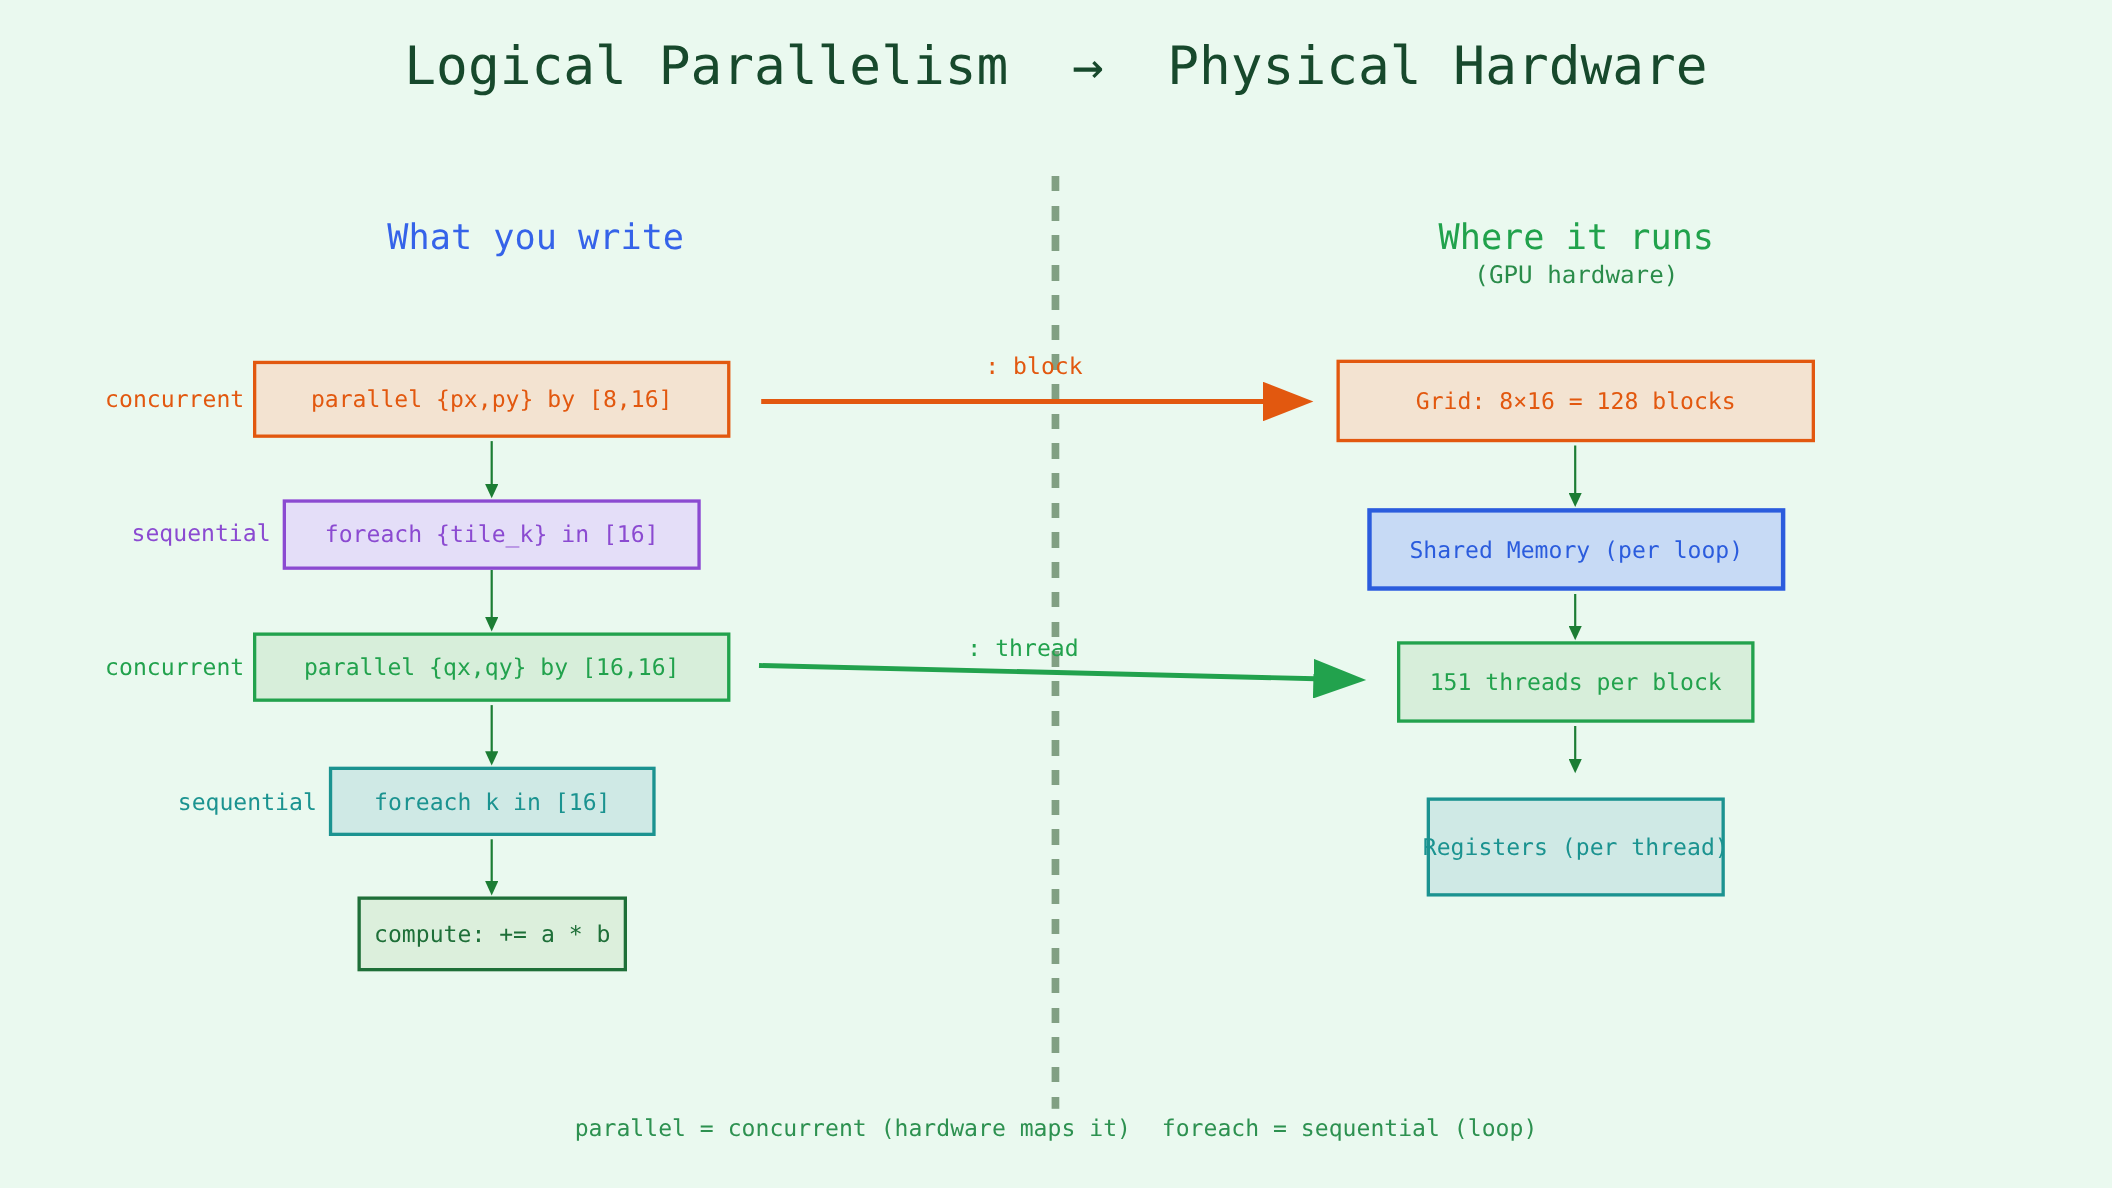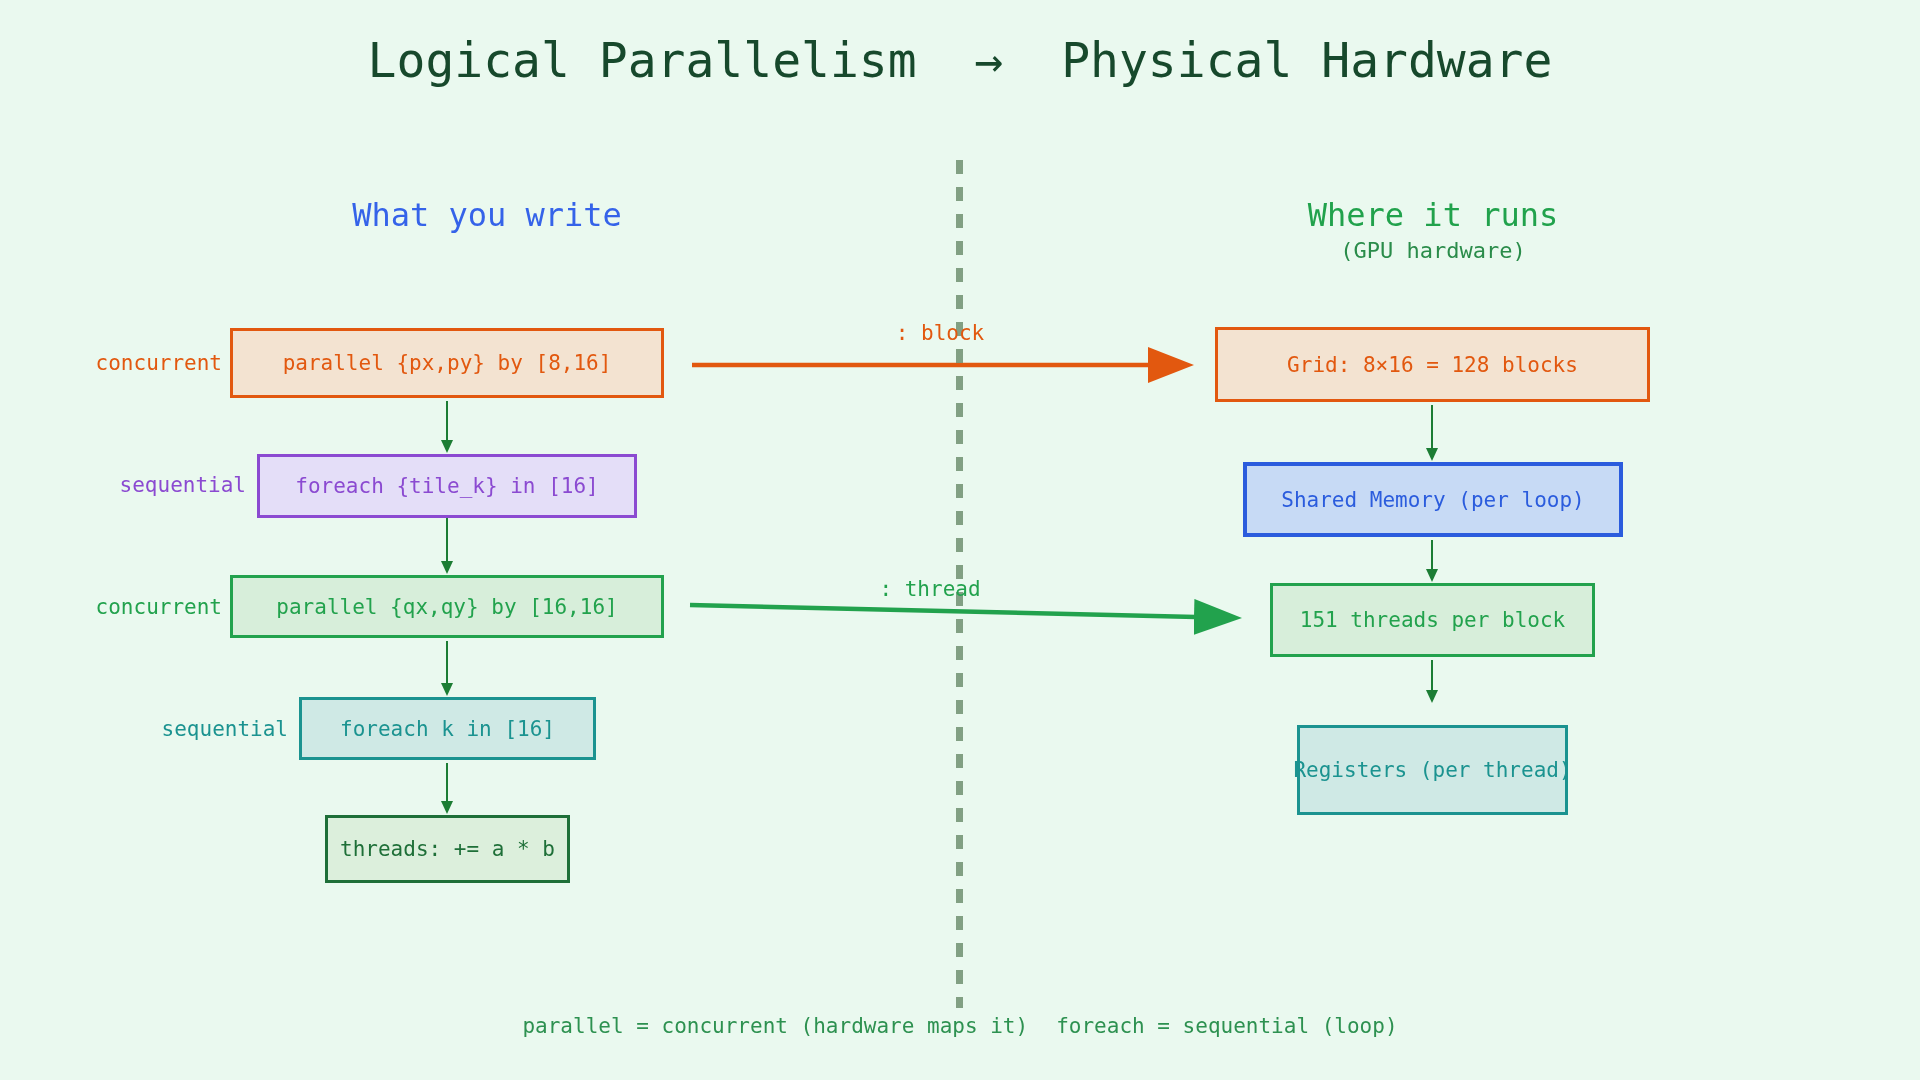--- a/index.html
+++ b/index.html
@@ -124,21 +124,21 @@
 
   <div class="annotation" id="ann-1">concurrent</div>
   <div class="annotation" id="ann-2">sequential</div>
   <div class="annotation" id="ann-3">concurrent</div>
   <div class="annotation" id="ann-4">sequential</div>
 
   <div class="node c-orange" id="node-l1">parallel {px,py} by [8,16]</div>
   <div class="node c-purple" id="node-l2">foreach {tile_k} in [16]</div>
   <div class="node c-green" id="node-l3">parallel {qx,qy} by [16,16]</div>
   <div class="node c-teal" id="node-l4">foreach k in [16]</div>
-  <div class="node c-dark_green" id="node-l5">threads: += a * b</div>
+  <div class="node c-dark_green" id="node-l5">compute: += a * b</div>
 
   <div class="node c-orange" id="node-r1">Grid: 8×16 = 128 blocks</div>
   <div class="node c-blue" id="node-r2">Shared Memory (per loop)</div>
   <div class="node c-green" id="node-r3">151 threads per block</div>
   <div class="node c-teal" id="node-r4">Registers (per thread)</div>
 
   <div class="arrow-label" id="map-label-block">: block</div>
   <div class="arrow-label" id="map-label-thread">: thread</div>
 
   <div class="abs caption">

